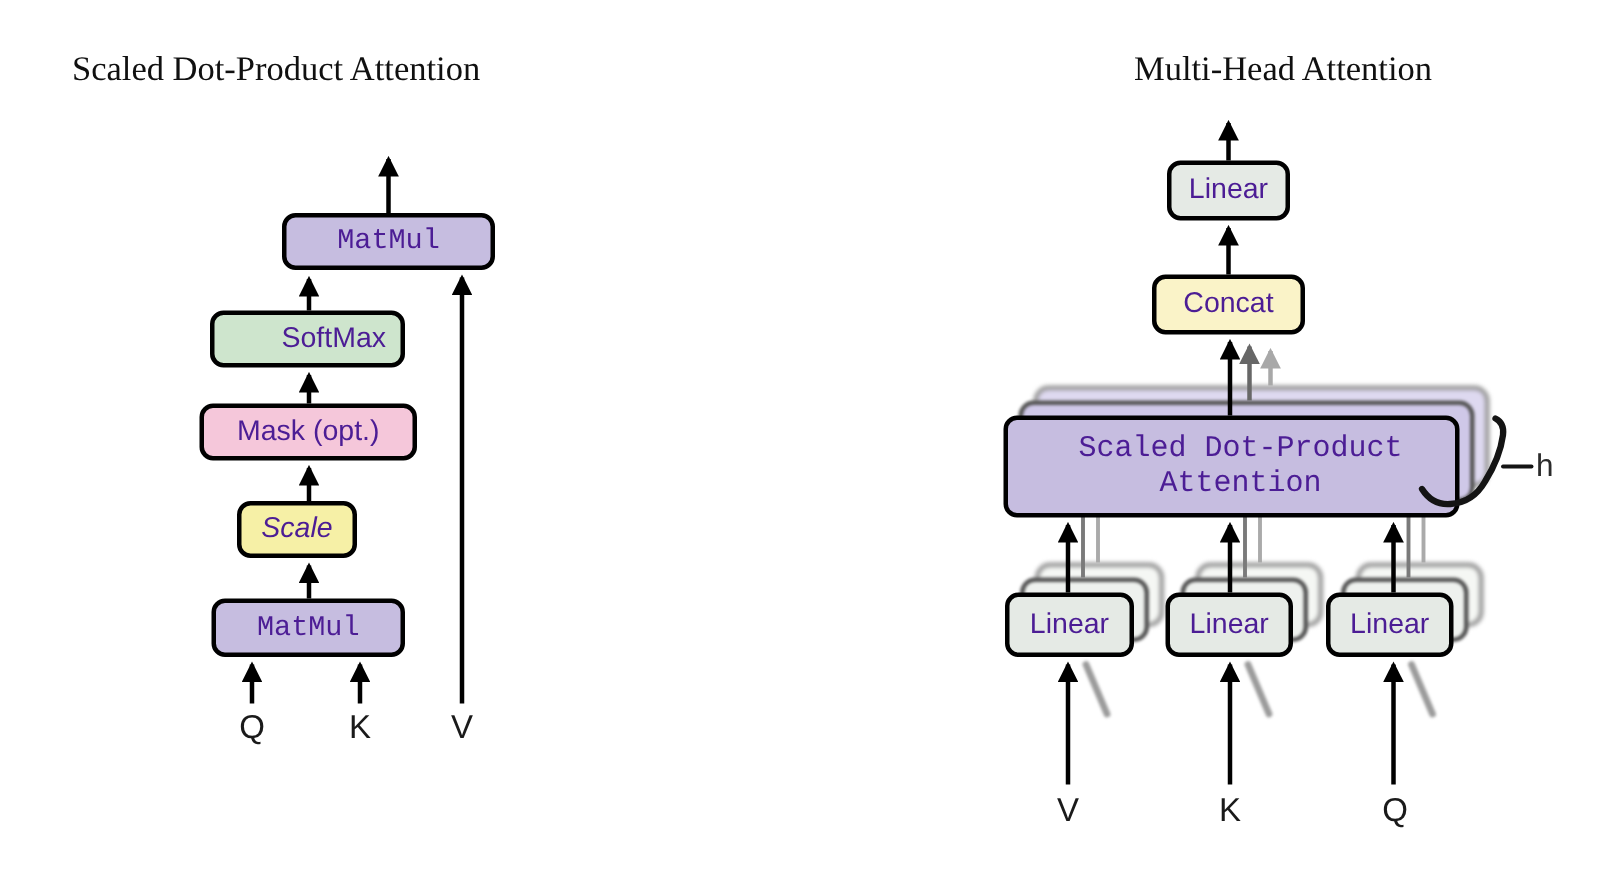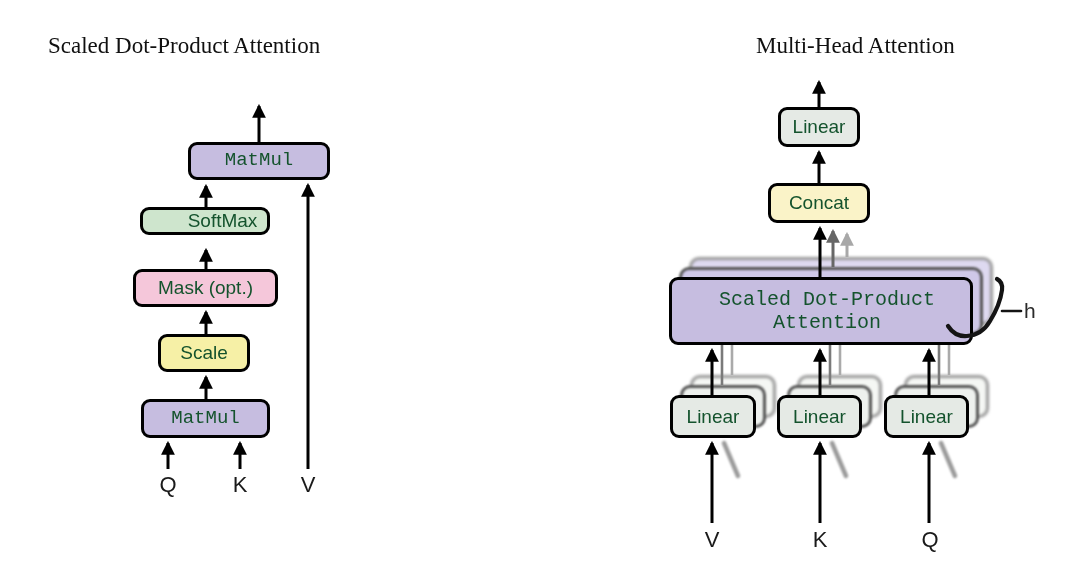--- a/index.html
+++ b/index.html
@@ -8,21 +8,21 @@
     overflow:hidden; font-family:"Liberation Sans", sans-serif;
   }
   .title {
     position:absolute; font-family:"Liberation Serif", serif;
     font-size:23px; color:#101010; white-space:nowrap;
   }
   .box {
     position:absolute; box-sizing:border-box;
     border:3px solid #000; border-radius:9px;
     display:flex; align-items:center; justify-content:center;
-    font-size:19px; color:#14532d; text-align:center;
+    font-size:19px; color:#4c1d95; text-align:center;
     z-index:3; line-height:1.15;
   }
   .sdpa-main { font-size:20px; white-space:pre-line;padding-left:12px; }
   .ghost {
     position:absolute; box-sizing:border-box; border-radius:10px; z-index:1;
   }
   .ghost.mid  { border:3px solid #565656; filter:blur(1.1px); }
   .ghost.back { border:3px solid #979797; filter:blur(1.5px); }
   .g-purple-mid  { background:#cfc8e8; }
   .g-purple-back { background:#ded9f0; }
@@ -77,23 +77,23 @@
       <line x1="949" y1="375" x2="949" y2="327"></line>
     </g>
     <g stroke="#9b9b9b" stroke-width="4.5" stroke-linecap="round" style="filter:blur(1px)">
       <line x1="738" y1="476" x2="724" y2="443"></line>
       <line x1="846" y1="476" x2="832" y2="443"></line>
       <line x1="955" y1="476" x2="941" y2="443"></line>
     </g>
   </svg>
 
   <div class="box c-purple" style="left:188px; top:142px; width:142px; height:38px;">MatMul</div>
-  <div class="box c-green" style="left:140px; top:207px; width:130px; height:28px;padding-left:35px;">SoftMax</div>
+  <div class="box c-green" style="left:140px; top:207px; width:130px; height:38px;padding-left:35px;">SoftMax</div>
   <div class="box c-pink" style="left:133px; top:269px; width:145px; height:38px;text-align:center;">Mask (opt.)</div>
-  <div class="box c-scale-yellow" style="left:158px; top:334px; width:92px; height:38px;">Scale</div>
+  <div class="box c-scale-yellow" style="left:158px; top:334px; width:80px; height:38px;font-style:italic;">Scale</div>
   <div class="box c-purple" style="left:141px; top:399px; width:129px; height:39px;">MatMul</div>
 
   <div class="io-label" style="left:168px; top:472px;">Q</div>
   <div class="io-label" style="left:240px; top:472px;">K</div>
   <div class="io-label" style="left:308px; top:472px;">V</div>
 
   <div class="box c-linear-gray" style="left:778px; top:107px; width:82px; height:40px;">Linear</div>
   <div class="box c-concat-yellow" style="left:768px; top:183px; width:102px; height:40px;">Concat</div>
   <div class="box c-purple sdpa-main" style="left:669px; top:277px; width:304px; height:68px;">Scaled Dot-Product
 Attention</div>

